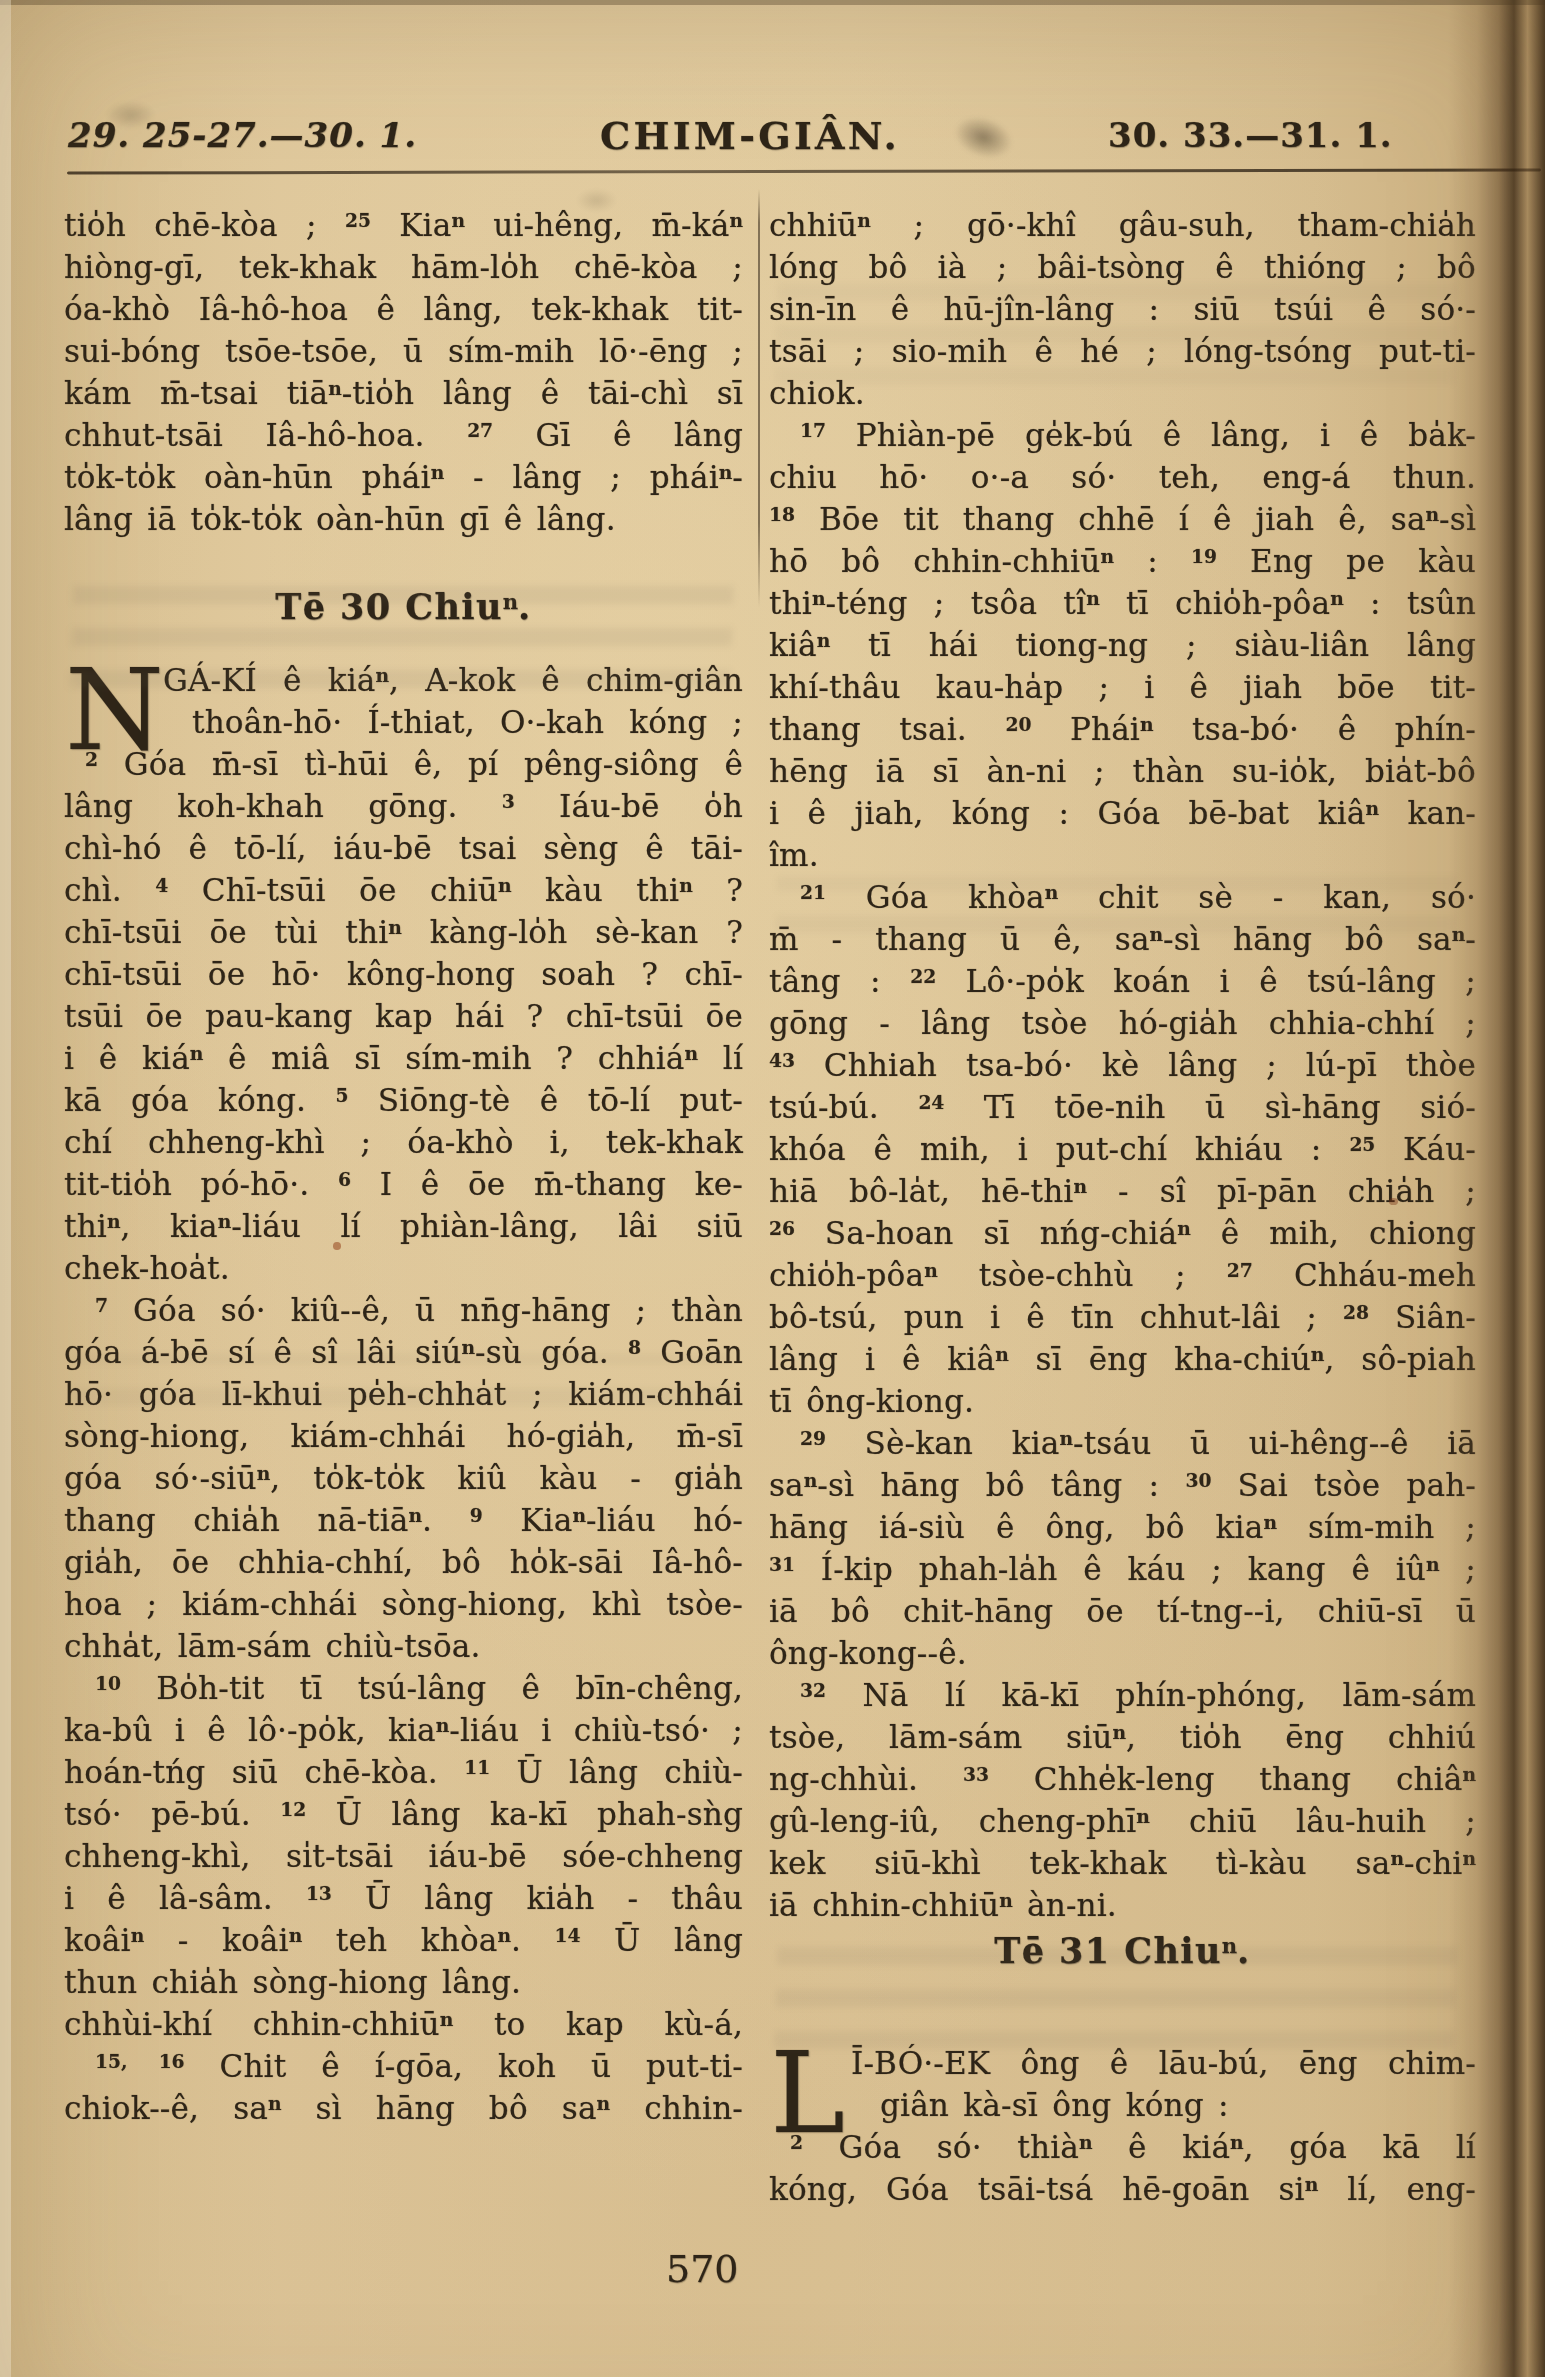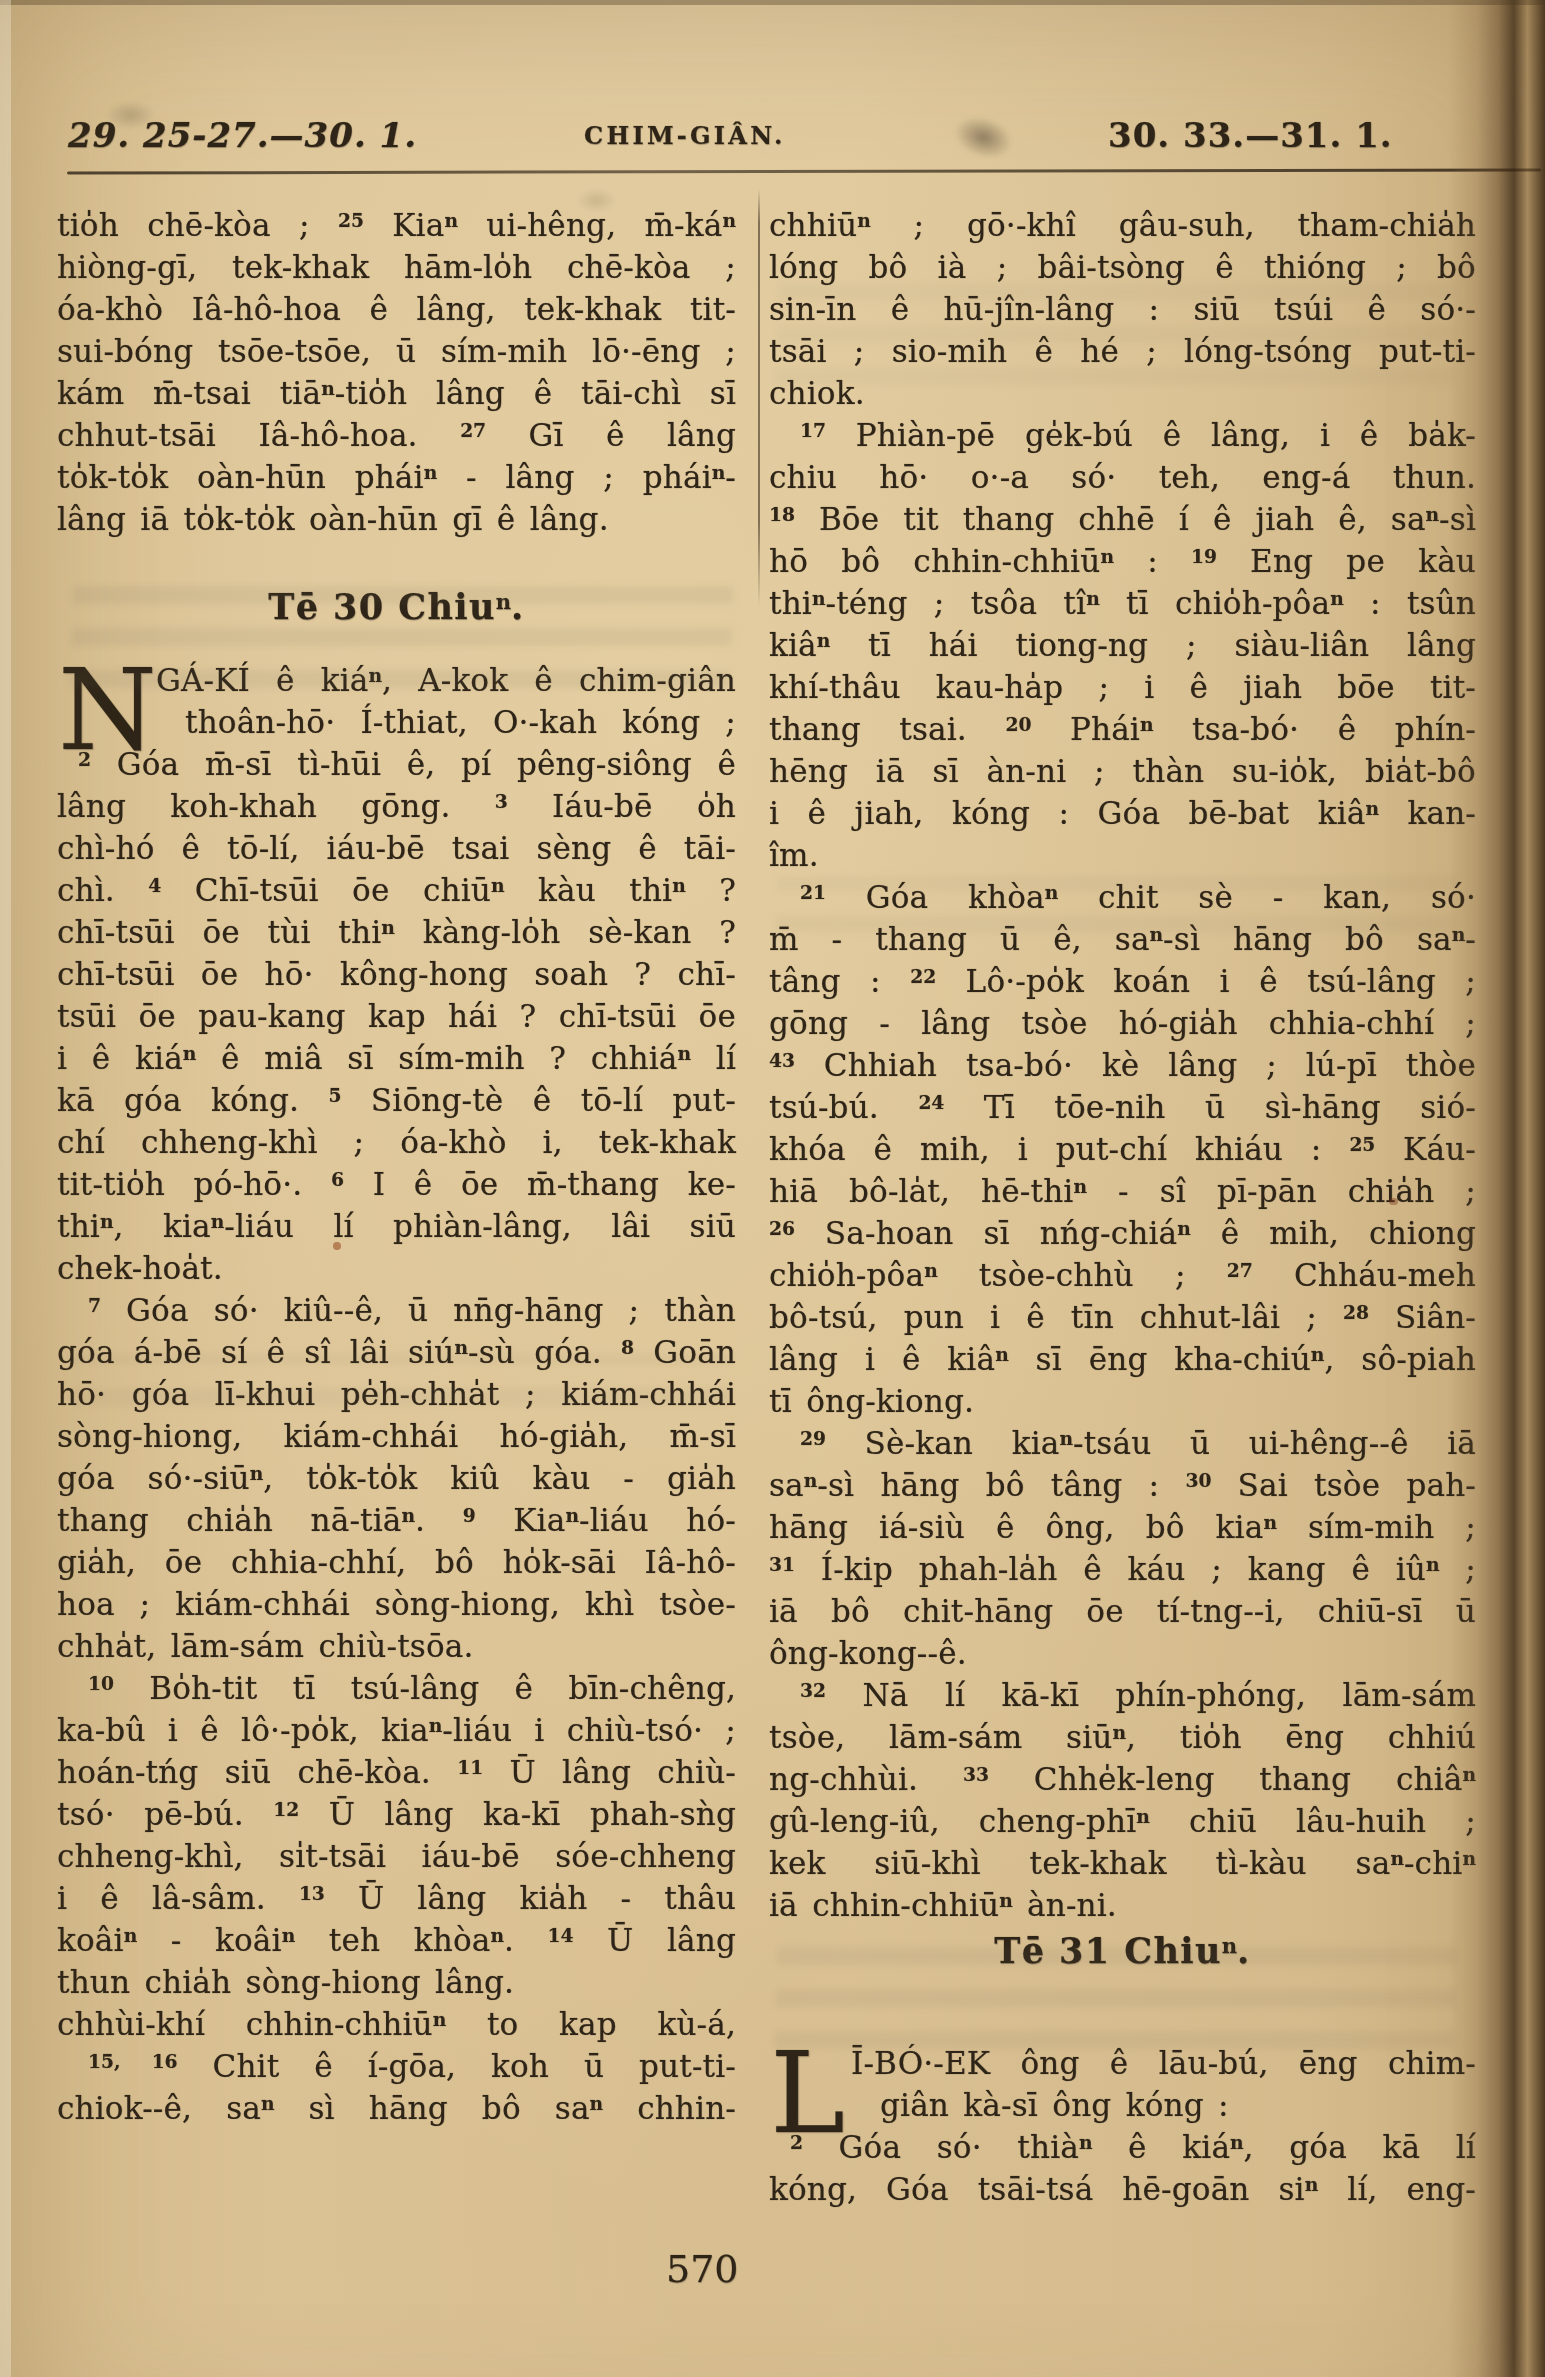--- a/index.html
+++ b/index.html
@@ -17,32 +17,32 @@
       var(--paper);
     color:var(--ink);
   }
   #vignette{position:absolute;inset:0;box-shadow:inset 0 0 152px rgba(120,90,50,.28);pointer-events:none;}
 
   
   .hdr{position:absolute;top:107px;height:57px;line-height:57px;font-weight:bold;
        font-size:34px;letter-spacing:1px;white-space:nowrap;
        text-shadow:0.5px 0.5px 1px rgba(46,36,24,.35);-webkit-text-stroke:0.6px rgba(46,36,24,.30);}
   #hdr-left{left:68px;font-style:italic;}
-  #hdr-title{left:584px;font-size:24px;letter-spacing:3.3px;}
+  #hdr-title{left:600px;font-size:38px;letter-spacing:3.3px;}
   #hdr-right{left:1108px;}
   #hdr-rule{position:absolute;left:67px;top:170px;width:1474px;height:3.3px;
             background:linear-gradient(90deg,rgba(55,43,28,.85),rgba(55,43,28,.65) 40%,rgba(55,43,28,.9));
             border-radius:1.9px;transform:rotate(-0.12deg);}
   #col-rule{position:absolute;left:758px;top:189px;width:2.4px;height:418px;
             background:linear-gradient(180deg,rgba(52,40,25,.0),rgba(52,40,25,.55) 8%,rgba(52,40,25,.55) 80%,rgba(52,40,25,0));
             filter:blur(0.5px);}
 
   
   .col{position:absolute;top:204px;font-size:31px;}
-  #col-left{left:57px;width:679px;}
+  #col-left{left:64px;width:679px;}
   #col-right{left:769px;width:707px;}
   .line{height:42px;line-height:42px;text-align:justify;text-align-last:left;
         word-spacing:4.3px;letter-spacing:0.2px;white-space:normal;
         text-shadow:0.4px 0.4px 0.7px rgba(46,36,24,.30);
         -webkit-text-stroke:0.4px rgba(46,36,24,.26);}
   .line.j{text-align-last:justify;}
   .line.ind{text-indent:31px;}
   .line.ind-sm{text-indent:21px;}
   sup{font-size:.60em;font-weight:bold;vertical-align:baseline;position:relative;top:-.48em;
       letter-spacing:0;-webkit-text-stroke:0.3px rgba(46,36,24,.3);}

